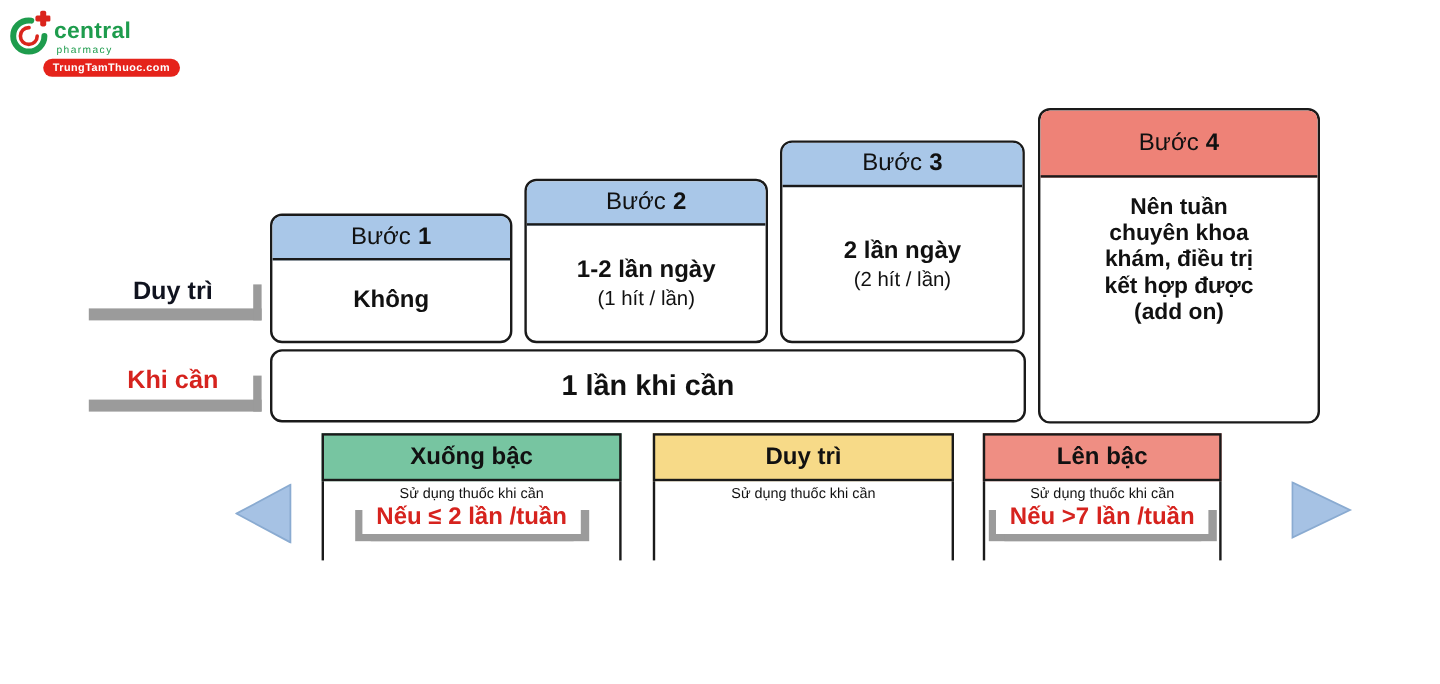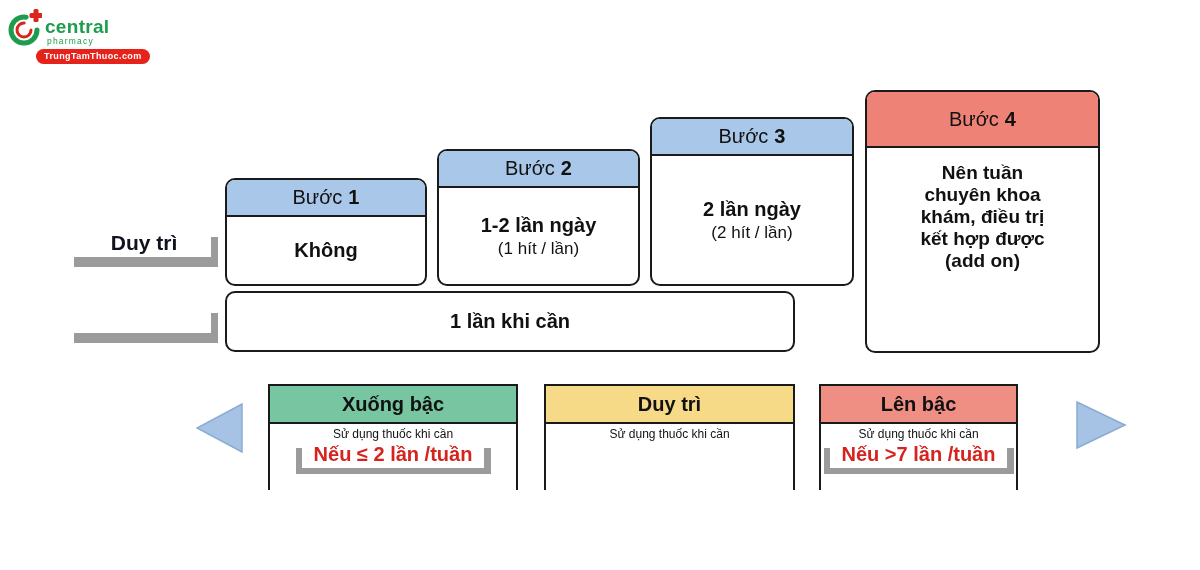--- a/index.html
+++ b/index.html
@@ -27,35 +27,35 @@
   .step-body { flex:1; display:flex; flex-direction:column; align-items:center; justify-content:center; color:#111; }
   .bold-line { font-weight:bold; font-size:20px; }
   .normal-line { font-size:17px; margin-top:2px; }
   .s1 { left:225px; top:178px; width:202px; height:108px; } .s1 .step-header { height:35px; }
   .s2 { left:437px; top:149px; width:203px; height:137px; } .s2 .step-header { height:35px; }
   .s3 { left:650px; top:117px; width:204px; height:169px; } .s3 .step-header { height:35px; }
   .s4 { left:865px; top:90px; width:235px; height:263px; }  .s4 .step-header { height:54px; }
   .s4 .step-body { font-weight:bold; font-size:19px; line-height:22px; text-align:center; justify-content:flex-start; padding-top:14px; }
 
   
-  .reliever { position:absolute; left:225px; top:291px; width:570px; height:61px;
+  .reliever { position:absolute; left:225px; top:291px; width:630px; height:61px;
     border:2px solid #1a1a1a; border-radius:10px; box-sizing:border-box; background:#fff;
-    display:flex; align-items:center; justify-content:center; font-weight:bold; font-size:20px; color:#111; }
+    display:flex; align-items:center; justify-content:center; font-weight:bold; font-size:24px; color:#111; }
 
   
   .row-label { position:absolute; left:74px; width:140px; text-align:center; font-weight:bold; font-size:21px; }
   .label-maintenance { top:231px; color:#10131f; }
   .label-asneeded   { top:305px; color:#d6231e; }
   .bracket { position:absolute; left:74px; width:137px; height:20px; box-sizing:content-box;
     border-bottom:10px solid #9b9b9b; border-right:7px solid #9b9b9b; }
   .bracket-m { top:237px; }
   .bracket-k { top:313px; }
 
   
-  .bsec { position:absolute; top:384px; box-sizing:border-box;padding-left:16px; }
+  .bsec { position:absolute; top:361px; box-sizing:border-box;padding-left:16px; }
   .bs1 { left:252px; width:266px; }
   .bs2 { left:528px; width:267px; }
   .bs3 { left:803px; width:215px; }
   .bheader { height:40px; border:2px solid #1a1a1a; box-sizing:border-box;
     display:flex; align-items:center; justify-content:center; font-weight:bold; font-size:20px; color:#111; }
   .bbody { border-left:2px solid #1a1a1a; border-right:2px solid #1a1a1a; box-sizing:border-box;
     height:66px; text-align:center; padding-top:3px; }
   .usage { font-size:12px; color:#111; }
   .cond-panel { display:inline-block; background:#fff; padding:0 12px 2px; margin-top:1px;
     font-weight:bold; font-size:20px; color:#d6231e; line-height:24px;
@@ -83,20 +83,21 @@
         <div class="brand">central</div>
         <div class="pharm">pharmacy</div>
       </div>
     </div>
     <div class="banner" style="background: rgb(229, 35, 27);">TrungTamThuoc.com</div>
   </div>
 
   <div class="row-label label-maintenance">Duy trì</div>
   <div class="bracket bracket-m"></div>
 
+  <div class="row-label label-asneeded">Khi cần</div>
   <div class="bracket bracket-k"></div>
 
   <div class="step s1">
     <div class="step-header" style="background: rgb(169, 199, 232);">
       <span>Bước</span>
       <b>1</b>
     </div>
     <div class="step-body">
       <div class="bold-line">Không</div>
     </div>

